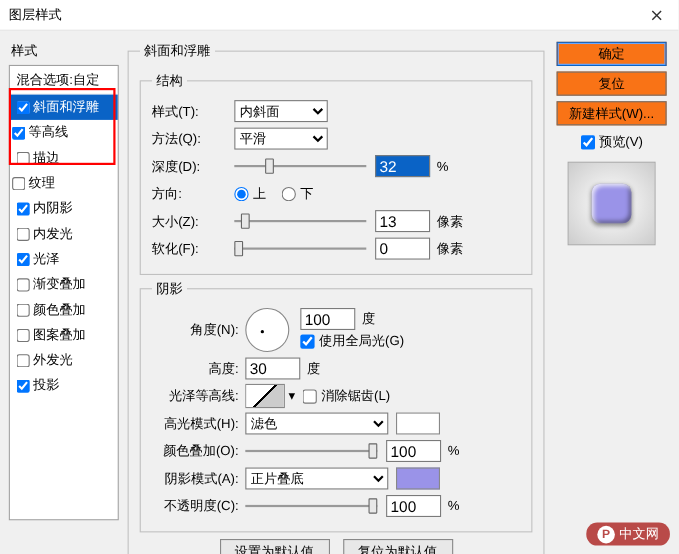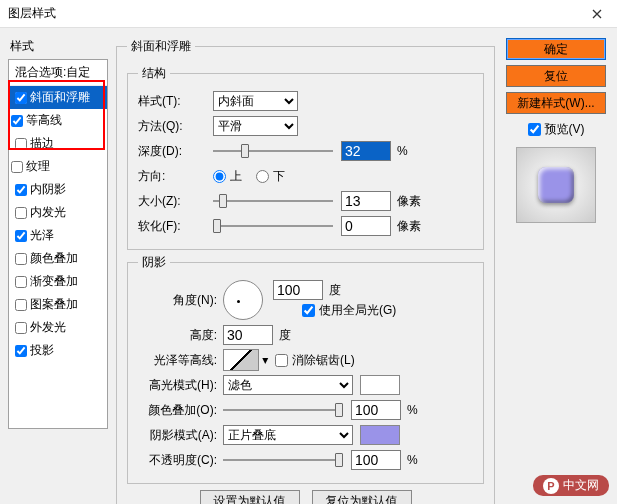--- a/index.html
+++ b/index.html
@@ -4,21 +4,21 @@
 <style>
 * { box-sizing: border-box; margin: 0; padding: 0; }
 body { font-family: "Microsoft YaHei", SimSun, sans-serif; font-size: 12px; background: #f0f0f0; width: 617px; height: 504px; overflow: hidden; position: relative; }
 .titlebar { height: 28px; background: #fff; border-bottom: 1px solid #e0e0e0; display: flex; align-items: center; padding: 12px 8px; }
 .titlebar .title { flex: 1; }
 .close-btn { width: 40px; height: 28px; display: flex; align-items: center; justify-content: center; cursor: pointer; margin-right: -8px;}
 .close-btn svg { width: 10px; height: 10px; }
 .content { display: flex; height: calc(100% - 28px); background: #f0f0f0; padding: 10px 8px 8px 8px; gap: 8px; }
 .left-panel { width: 100px; }
 .left-label { margin-bottom: 4px; padding-left:2px; }
-.style-list { border: 1px solid #a0a0a0; background: #fff; height: 370px; position:relative; }
+.style-list { border: 1px solid #a0a0a0; background: #fff; height: 414px; position:relative; }
 .style-list .topline { padding: 4px 6px; border-bottom: 1px solid #eee; }
 .style-list .item { padding: 3px 6px; display: flex; align-items: center; gap: 3px; }
 .style-list .item.indent { padding-left: 2px; }
 .style-list .item.selected { background: #0a63c6; color: #fff; }
 .style-list input[type=checkbox] { width: 12px; height: 12px; }
 .red-box { position:absolute; top:20px; left:-1px; width:97px; height:70px; border:2px solid #ff0000; pointer-events:none;}
 .mid-panel { flex: 1; display: flex; flex-direction: column; gap: 6px; padding-top:0px;}
 fieldset { border: 1px solid #c0c0c0; padding: 6px 10px 10px 10px; position: relative; }
 legend { padding: 0 4px; }
 .inner-fs { margin-top: 4px; }
@@ -94,25 +94,25 @@
       <div class="item">
           <input type="checkbox" style="">
           <span>内发光</span>
         </div>
       <div class="item">
           <input type="checkbox" checked="" style="">
           <span>光泽</span>
         </div>
       <div class="item">
           <input type="checkbox" style="">
+          <span>渐变叠加</span>
+        </div>
+      <div class="item">
+          <input type="checkbox" style="">
           <span>颜色叠加</span>
-        </div>
-      <div class="item">
-          <input type="checkbox" style="">
-          <span>渐变叠加</span>
         </div>
       <div class="item">
           <input type="checkbox" style="">
           <span>图案叠加</span>
         </div>
       <div class="item">
           <input type="checkbox" style="">
           <span>外发光</span>
         </div>
       <div class="item">
@@ -183,21 +183,21 @@
         <div class="row" style="height:44px;">
           <span class="lbl2">角度(N):</span>
           <div class="angle-wheel">
               <div class="dot"></div>
             </div>
           <div>
             <div style="display:flex;align-items:center;">
                 <input type="text" class="num" value="100" style="">
                 <span class="unit">度</span>
               </div>
-            <label class="chk" style="margin-top:2px;margin-left:29px;">
+            <label class="chk" style="margin-top:2px;">
                 <input type="checkbox" checked="" style="">
                 <span>使用全局光(G)</span>
               </label>
           </div>
         </div>
         <div class="row">
             <span class="lbl2">高度:</span>
             <input type="text" class="num" value="30" style="">
             <span class="unit">度</span>
           </div>

